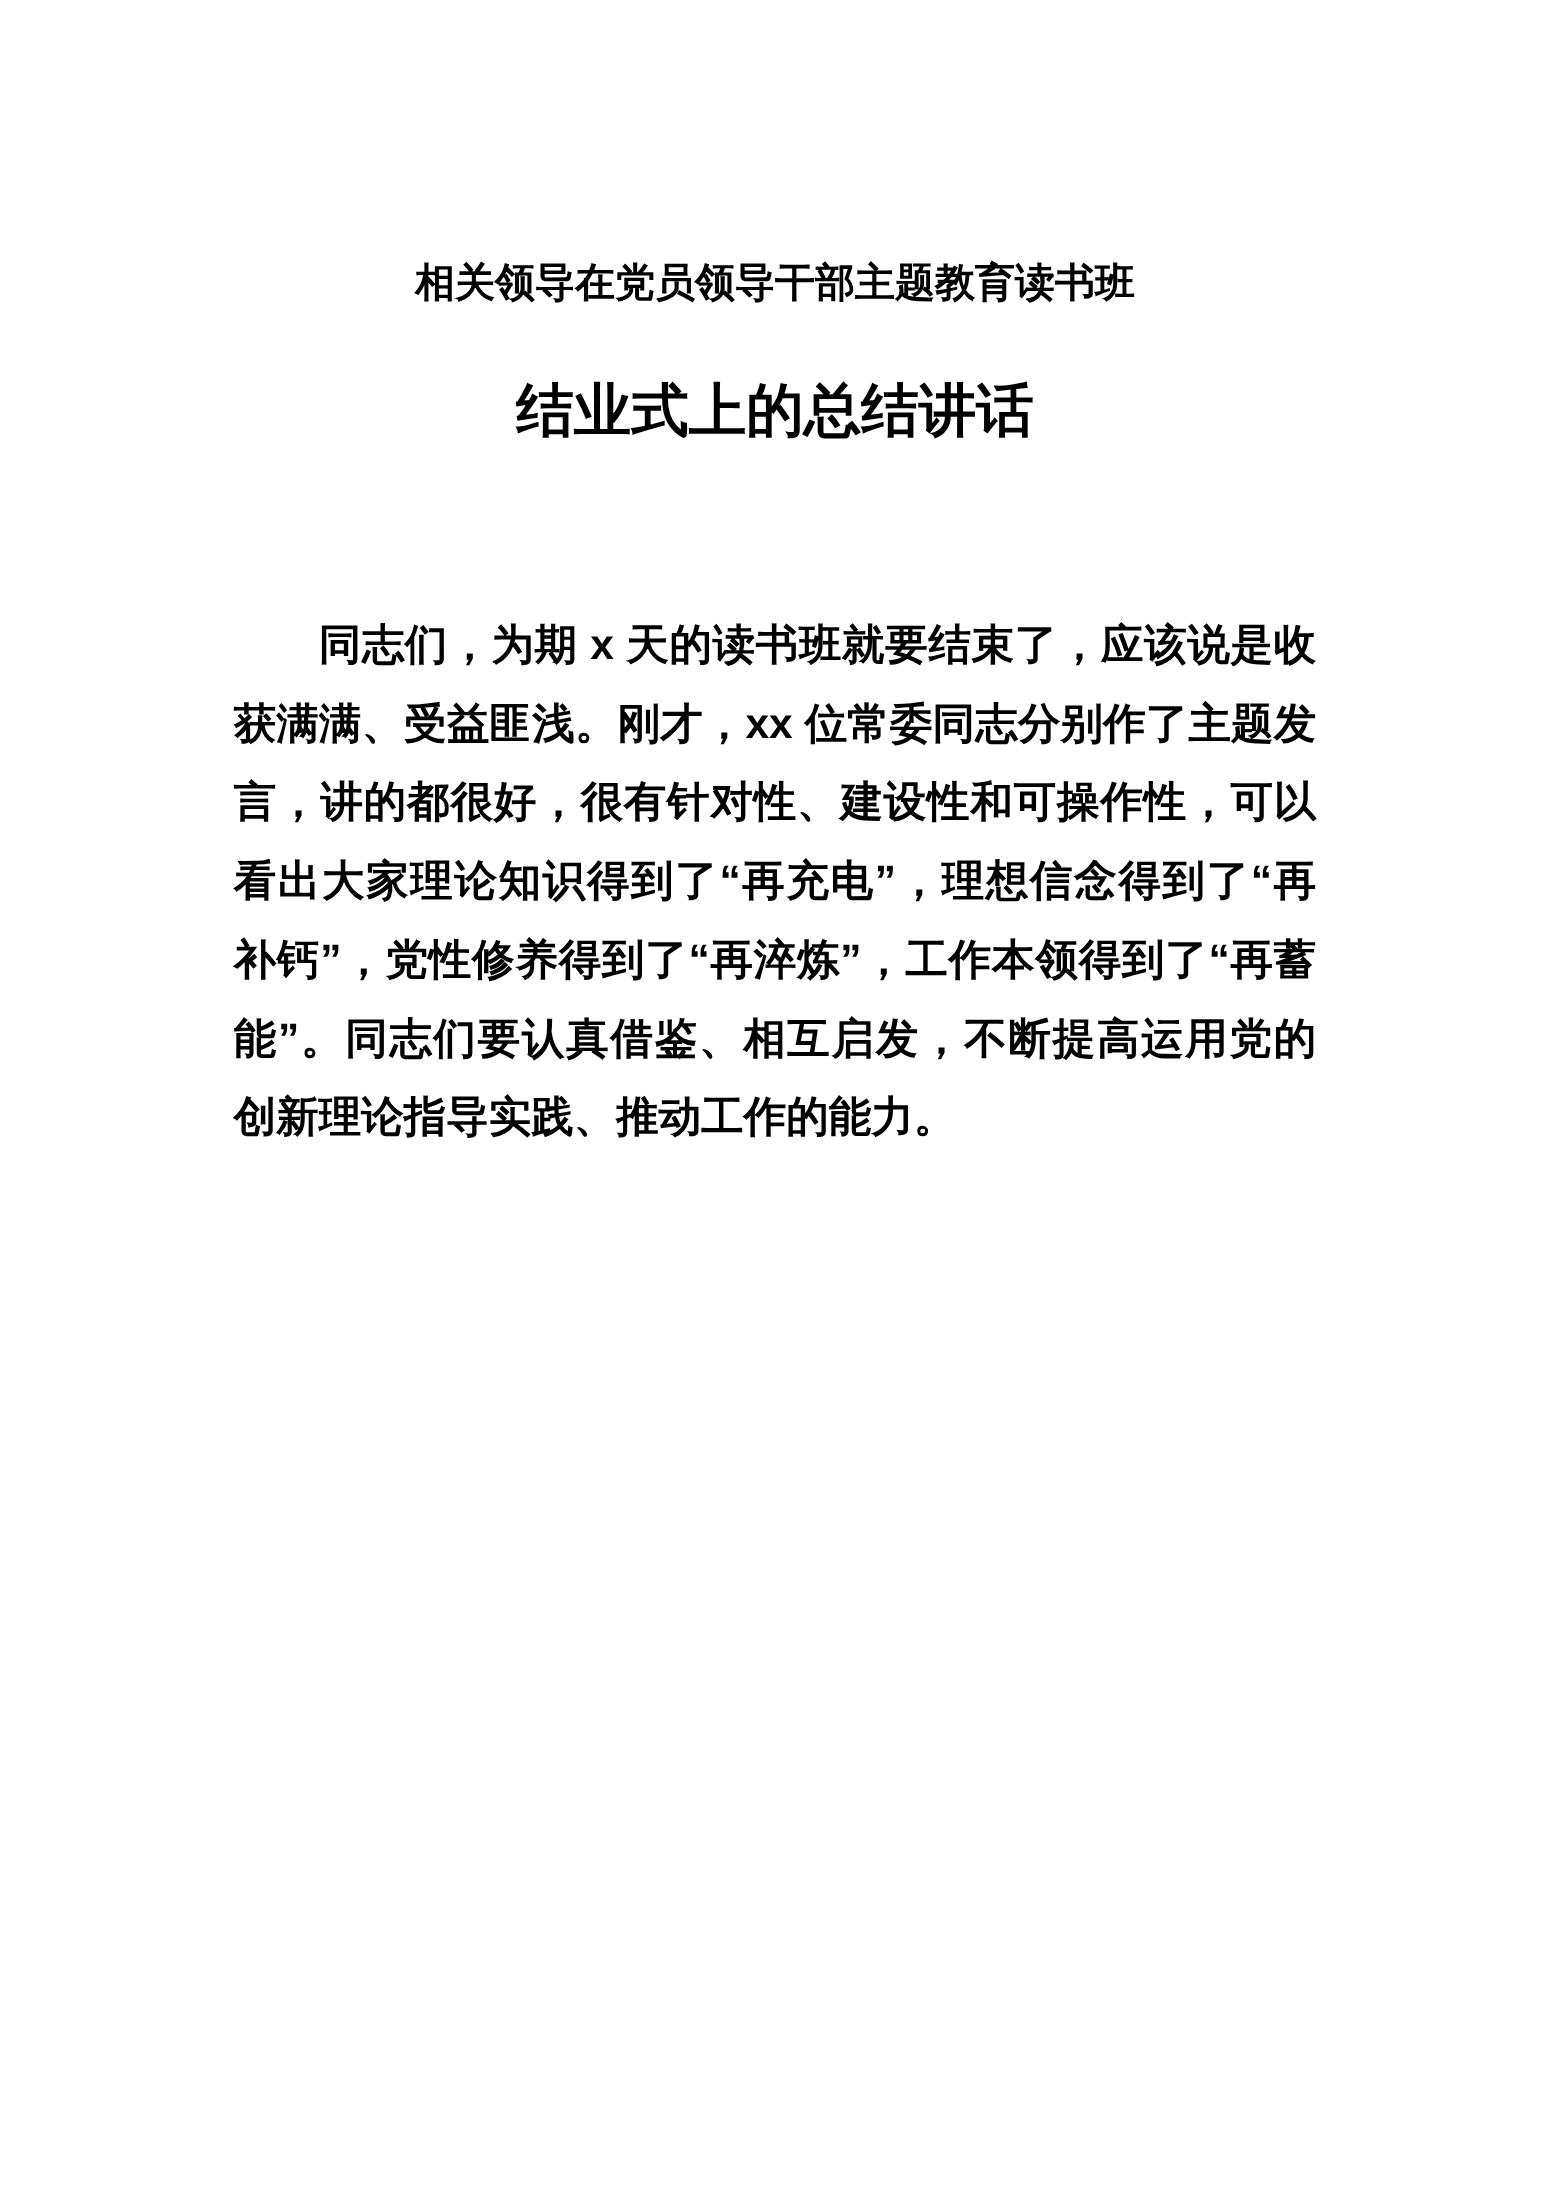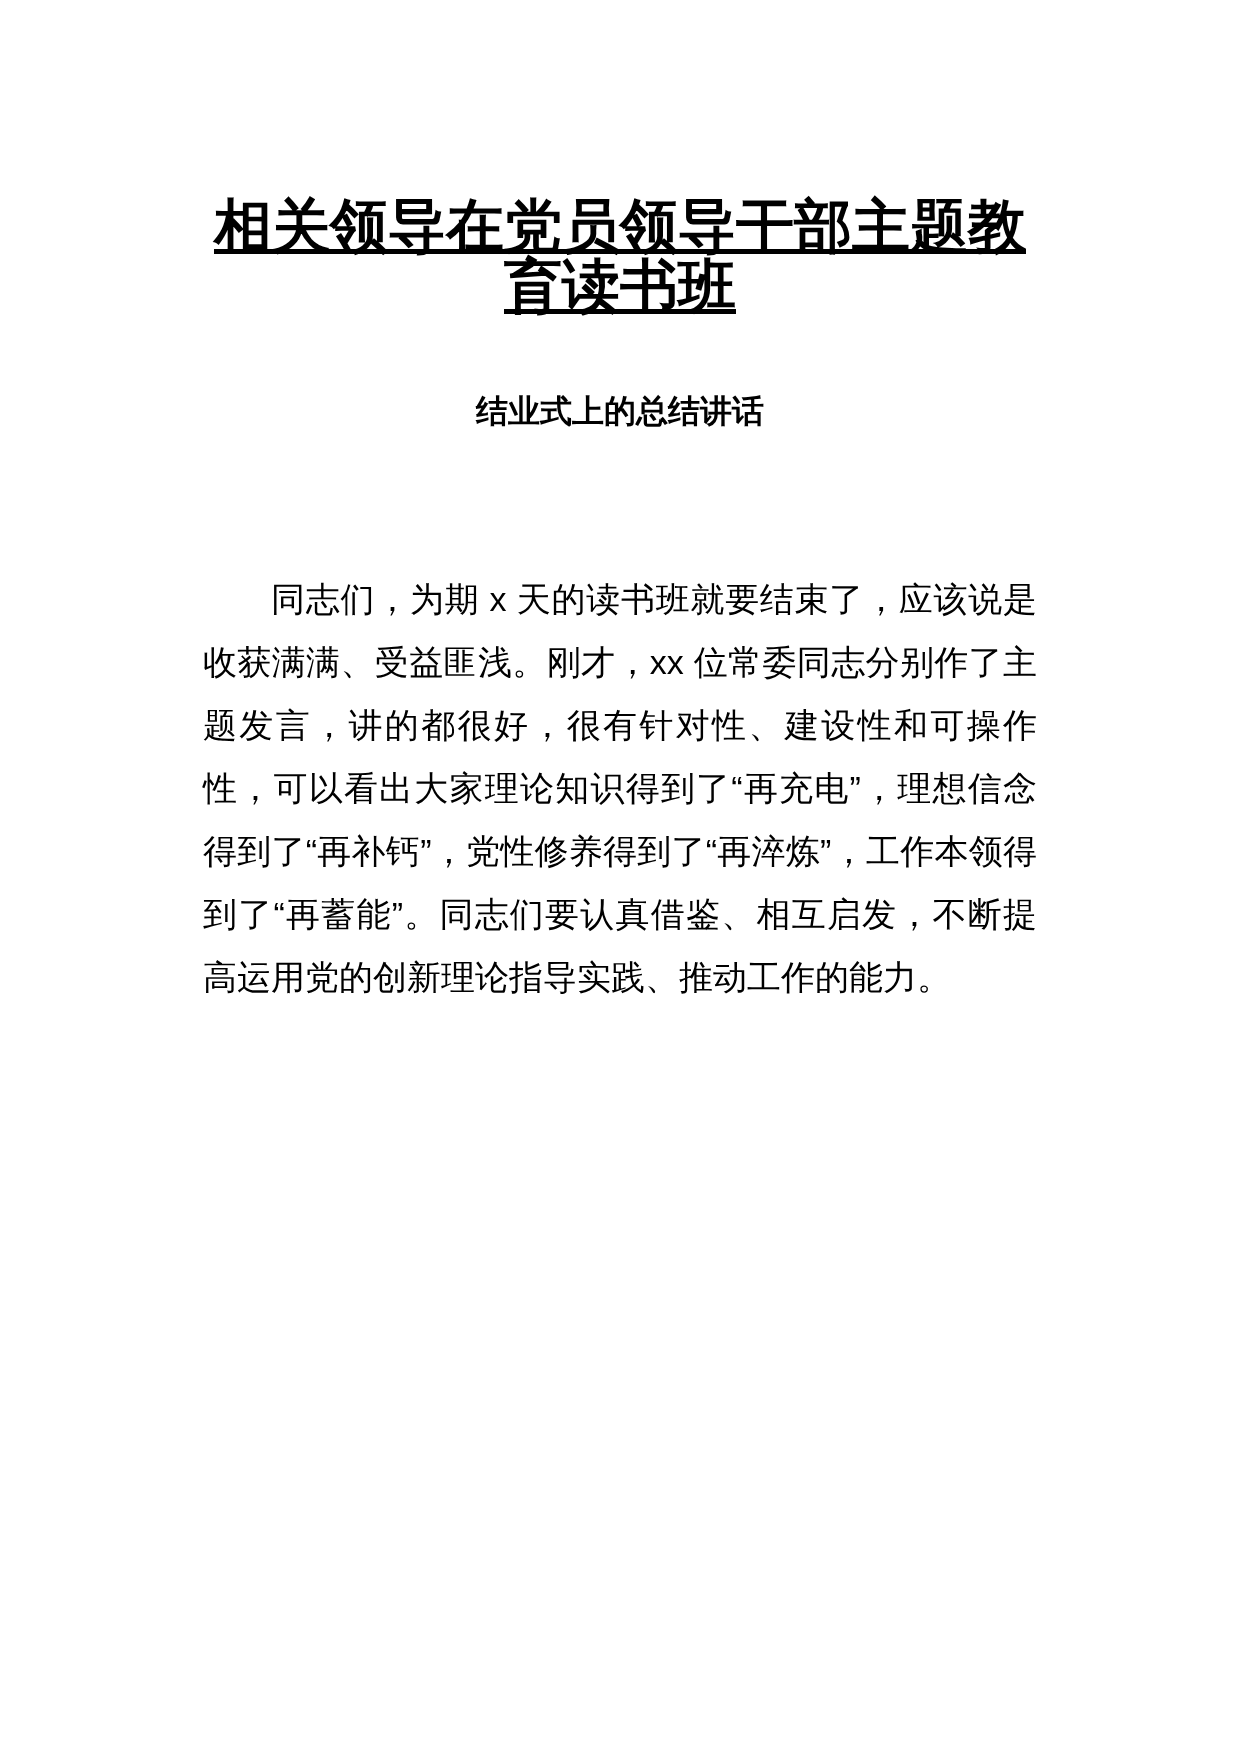--- a/index.html
+++ b/index.html
@@ -22,37 +22,36 @@
     width: 866px;
     top: 0;
   }
   .title {
     text-align: center;
     font-weight: 700;
     color: #000000;
   }
   .title-line1 {
     margin-top: 196px;
-    font-size: 58px;
-    line-height: 60px;
-    text-decoration: underline;
-  }
-  .title-line2 {
-    margin-top: 65px;
     font-size: 32px;
     line-height: 60px;
   }
+  .title-line2 {
+    margin-top: 42px;
+    font-size: 46px;
+    line-height: 60px;
+  }
   .body-text p {
-    margin: 16px;
+    margin: 0;
     font-size: 34px;
     line-height: 63px;
     text-align: justify;
     text-justify: inter-ideograph;
     text-indent: 68px;
-    font-weight: 400;
+    font-weight: 700;
     color: #000000;
     word-break: break-all;
   }
   .body-text p.para-1 {
     margin-top: 127px;
   }
   .body-text p.para-2 {
     margin-top: 82px;
   }
 </style>

